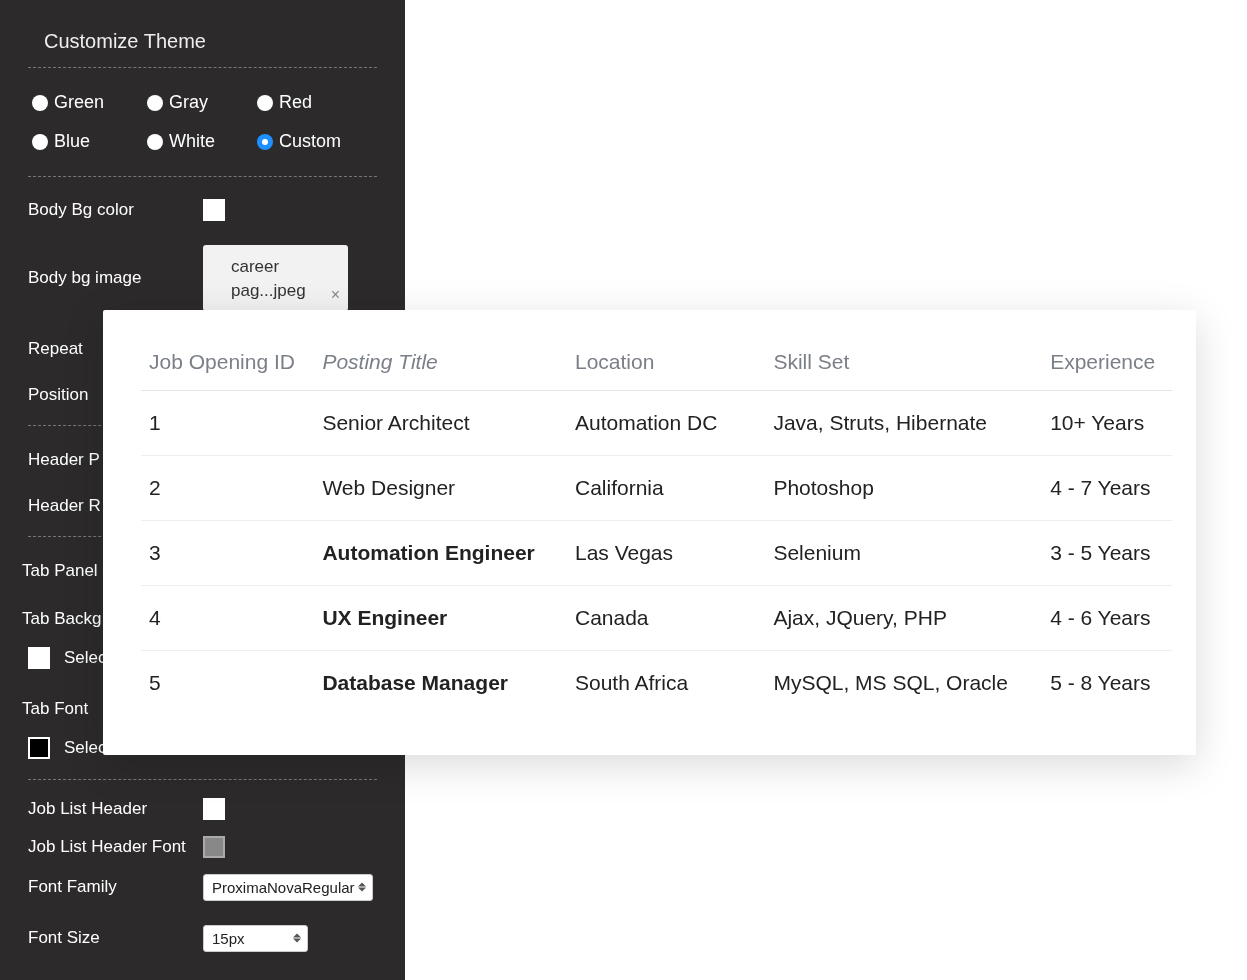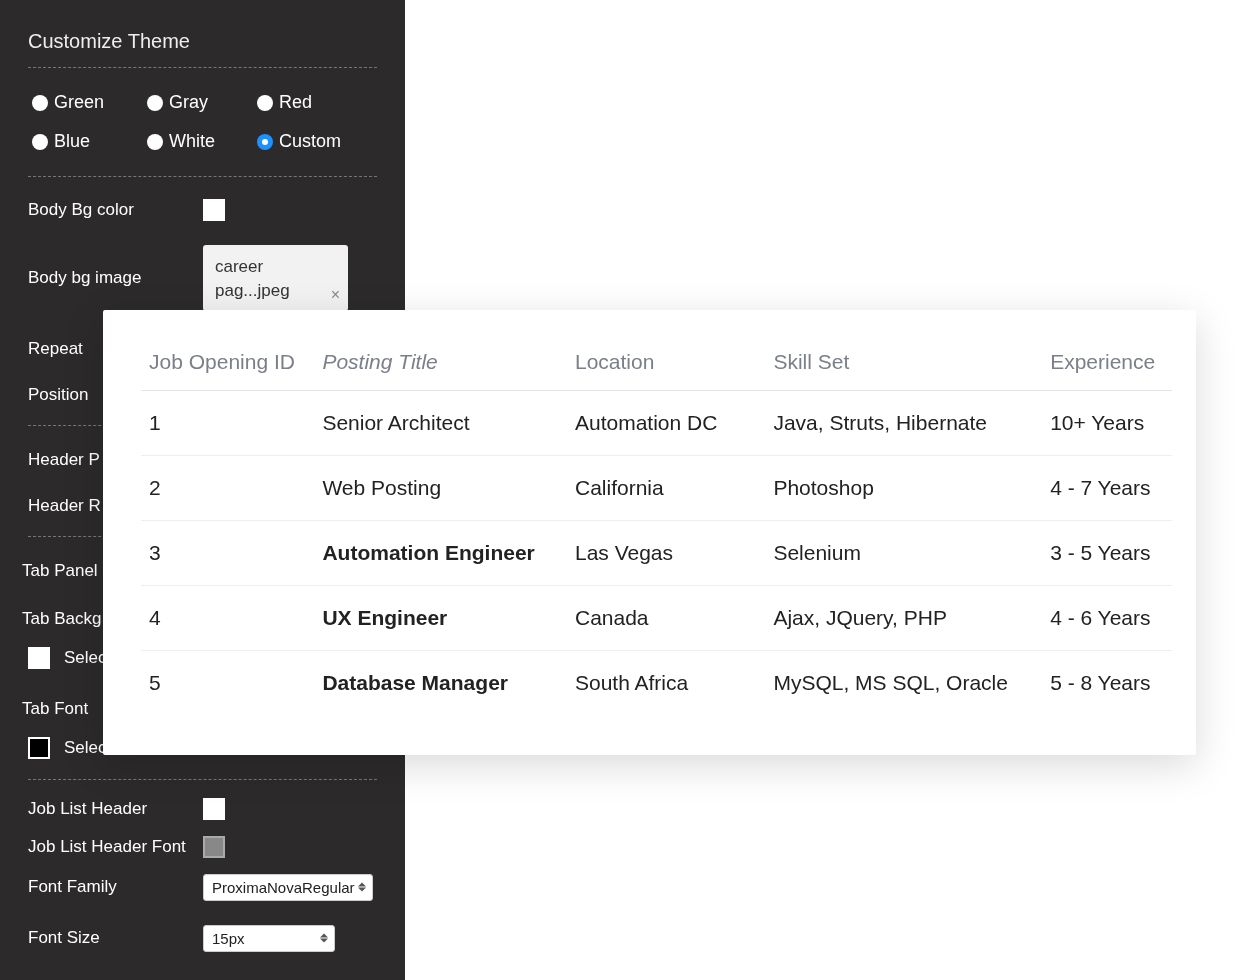--- a/index.html
+++ b/index.html
@@ -18,21 +18,21 @@
     width: 405px;
     height: 980px;
     background: #2c2a2a;
     color: #fff;
     padding: 20px 0 0 0;
   }
   .section-title {
     font-size: 20px;
     font-weight: 400;
     color: #eee;
-    padding: 10px 28px 14px 28px;
+    padding: 10px 28px 14px 44px;
   }
   .dashed {
     border: none;
     border-top: 1px dashed #777;
     margin: 0 28px;
   }
   .radio-grid {
     display: grid;
     grid-template-columns: 115px 110px 110px;
     gap: 18px 0;
@@ -86,21 +86,21 @@
     border: 2px solid #fff;
     display: inline-block;
   }
   .swatch.white { background: #fff; }
   .swatch.gray { background: #888; border-color:#aaa;}
   .swatch.black { background: #000; }
   .file-box {
     background: #f2f2f2;
     color: #333;
     font-size: 17px;
-    padding: 10px 12px 8px 12px;
+    padding: 10px 12px 8px 28px;
     width: 145px;
     border-radius: 3px;
     position: relative;
     line-height: 1.4;
   }
   .file-box .close {
     position: absolute;
     right: 8px;
     bottom: 4px;
     color: #888;
@@ -279,21 +279,21 @@
       <div class="select-box" style="width:170px">
         <span>ProximaNovaRegular</span>
         <span class="select-arrows">
           <span class="arrow-up"></span>
             <span class="arrow-down"></span>
         </span>
       </div>
     </div>
     <div class="form-row" style="margin-bottom:16px">
       <span class="lbl">Font Size</span>
-      <div class="select-box" style="width:132px">
+      <div class="select-box" style="width:105px">
         <span>15px</span>
         <span class="select-arrows">
           <span class="arrow-up"></span>
             <span class="arrow-down"></span>
         </span>
       </div>
     </div>
   </div>
 </div>
 
@@ -311,21 +311,21 @@
     <tbody id="job-rows">
         <tr>
           <td>1</td>
           <td>Senior Architect</td>
           <td>Automation DC</td>
           <td>Java, Struts, Hibernate</td>
           <td>10+ Years</td>
         </tr>
         <tr>
           <td>2</td>
-          <td>Web Posting</td>
+          <td>Web Designer</td>
           <td>California</td>
           <td>Photoshop</td>
           <td>4 - 7 Years</td>
         </tr>
         <tr>
           <td>3</td>
           <td class="bold">Automation Engineer</td>
           <td>Las Vegas</td>
           <td>Selenium</td>
           <td>3 - 5 Years</td>

